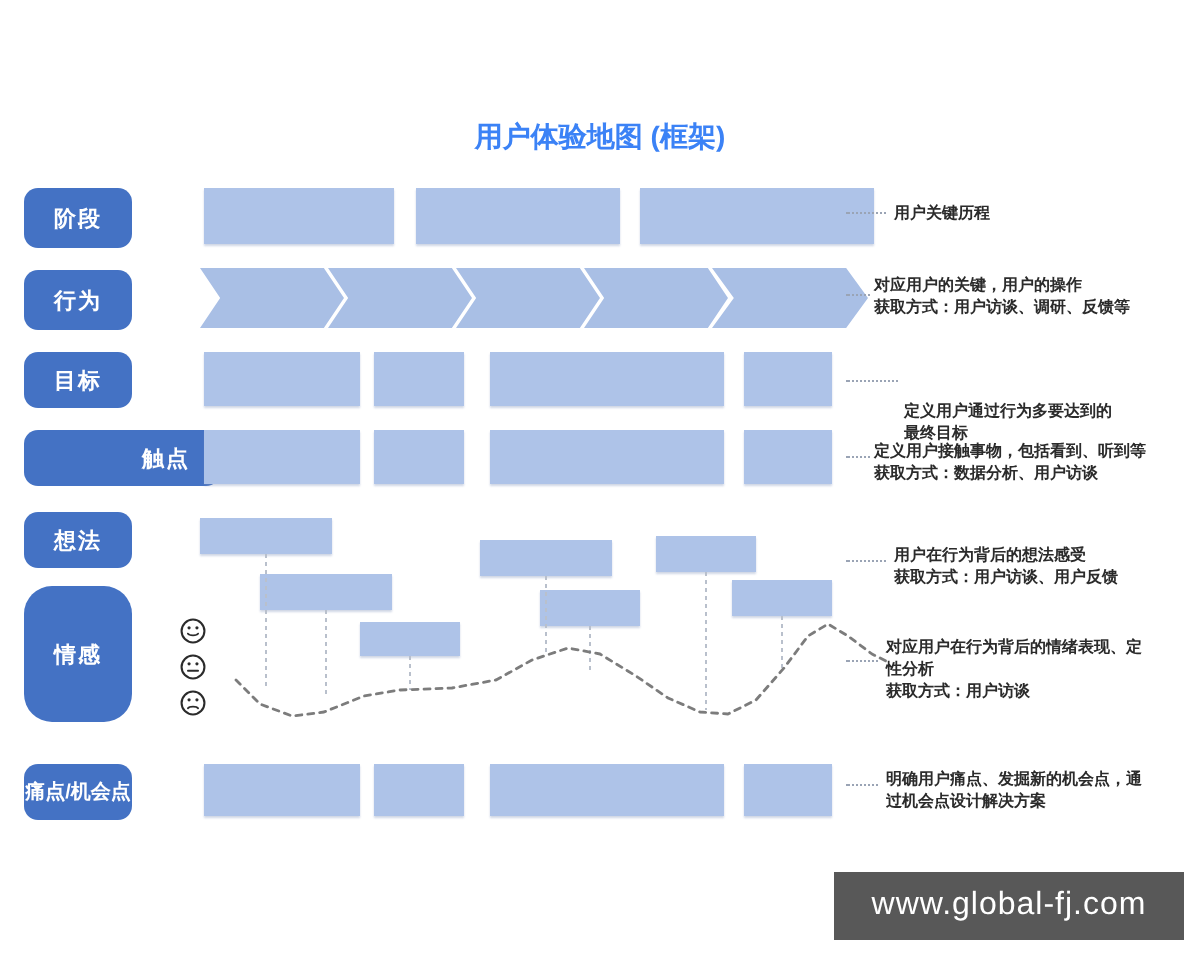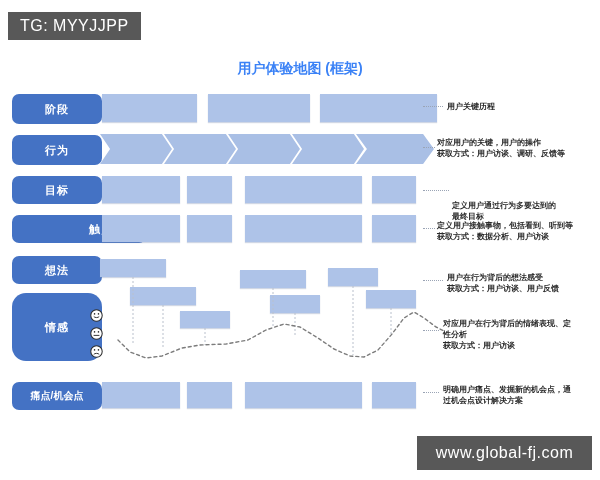--- a/index.html
+++ b/index.html
@@ -31,21 +31,21 @@
   }
 
   
   .rowlabel{
     position:absolute;left:12px;
     background:#4472c4;
     color:#ffffff;
     border-radius:7px;
     display:flex;align-items:center;justify-content:center;
     font-size:11px;font-weight:700;letter-spacing:1px;
-    width:90px;
+    width:54px;
   }
   .rowlabel.tall{border-radius:14px;}
   .rowlabel.small{font-size:10px;letter-spacing:0;}
 
   
   .box{
     position:absolute;
     background:#aec3e8;
     box-shadow:0 1px 1px rgba(120,140,180,.35);
   }
@@ -175,16 +175,15 @@
       <div class="leader" style="left: 423px; top: 280px; width: 20px;"></div>
       <div class="note" style="left: 443px; top: 318px;">对应用户在行为背后的情绪表现、定
 性分析
 获取方式：用户访谈</div>
       <div class="leader" style="left: 423px; top: 330px; width: 16px;"></div>
       <div class="note" style="left: 443px; top: 384px;">明确用户痛点、发掘新的机会点，通
 过机会点设计解决方案</div>
       <div class="leader" style="left: 423px; top: 392px; width: 16px;"></div>
     </div>
 
-  <div class="wm" id="wm-top">TG: MYYJJPP</div>
   <div class="wm" id="wm-bottom">www.global-fj.com</div>
 
 </div>
 
 </body></html>

